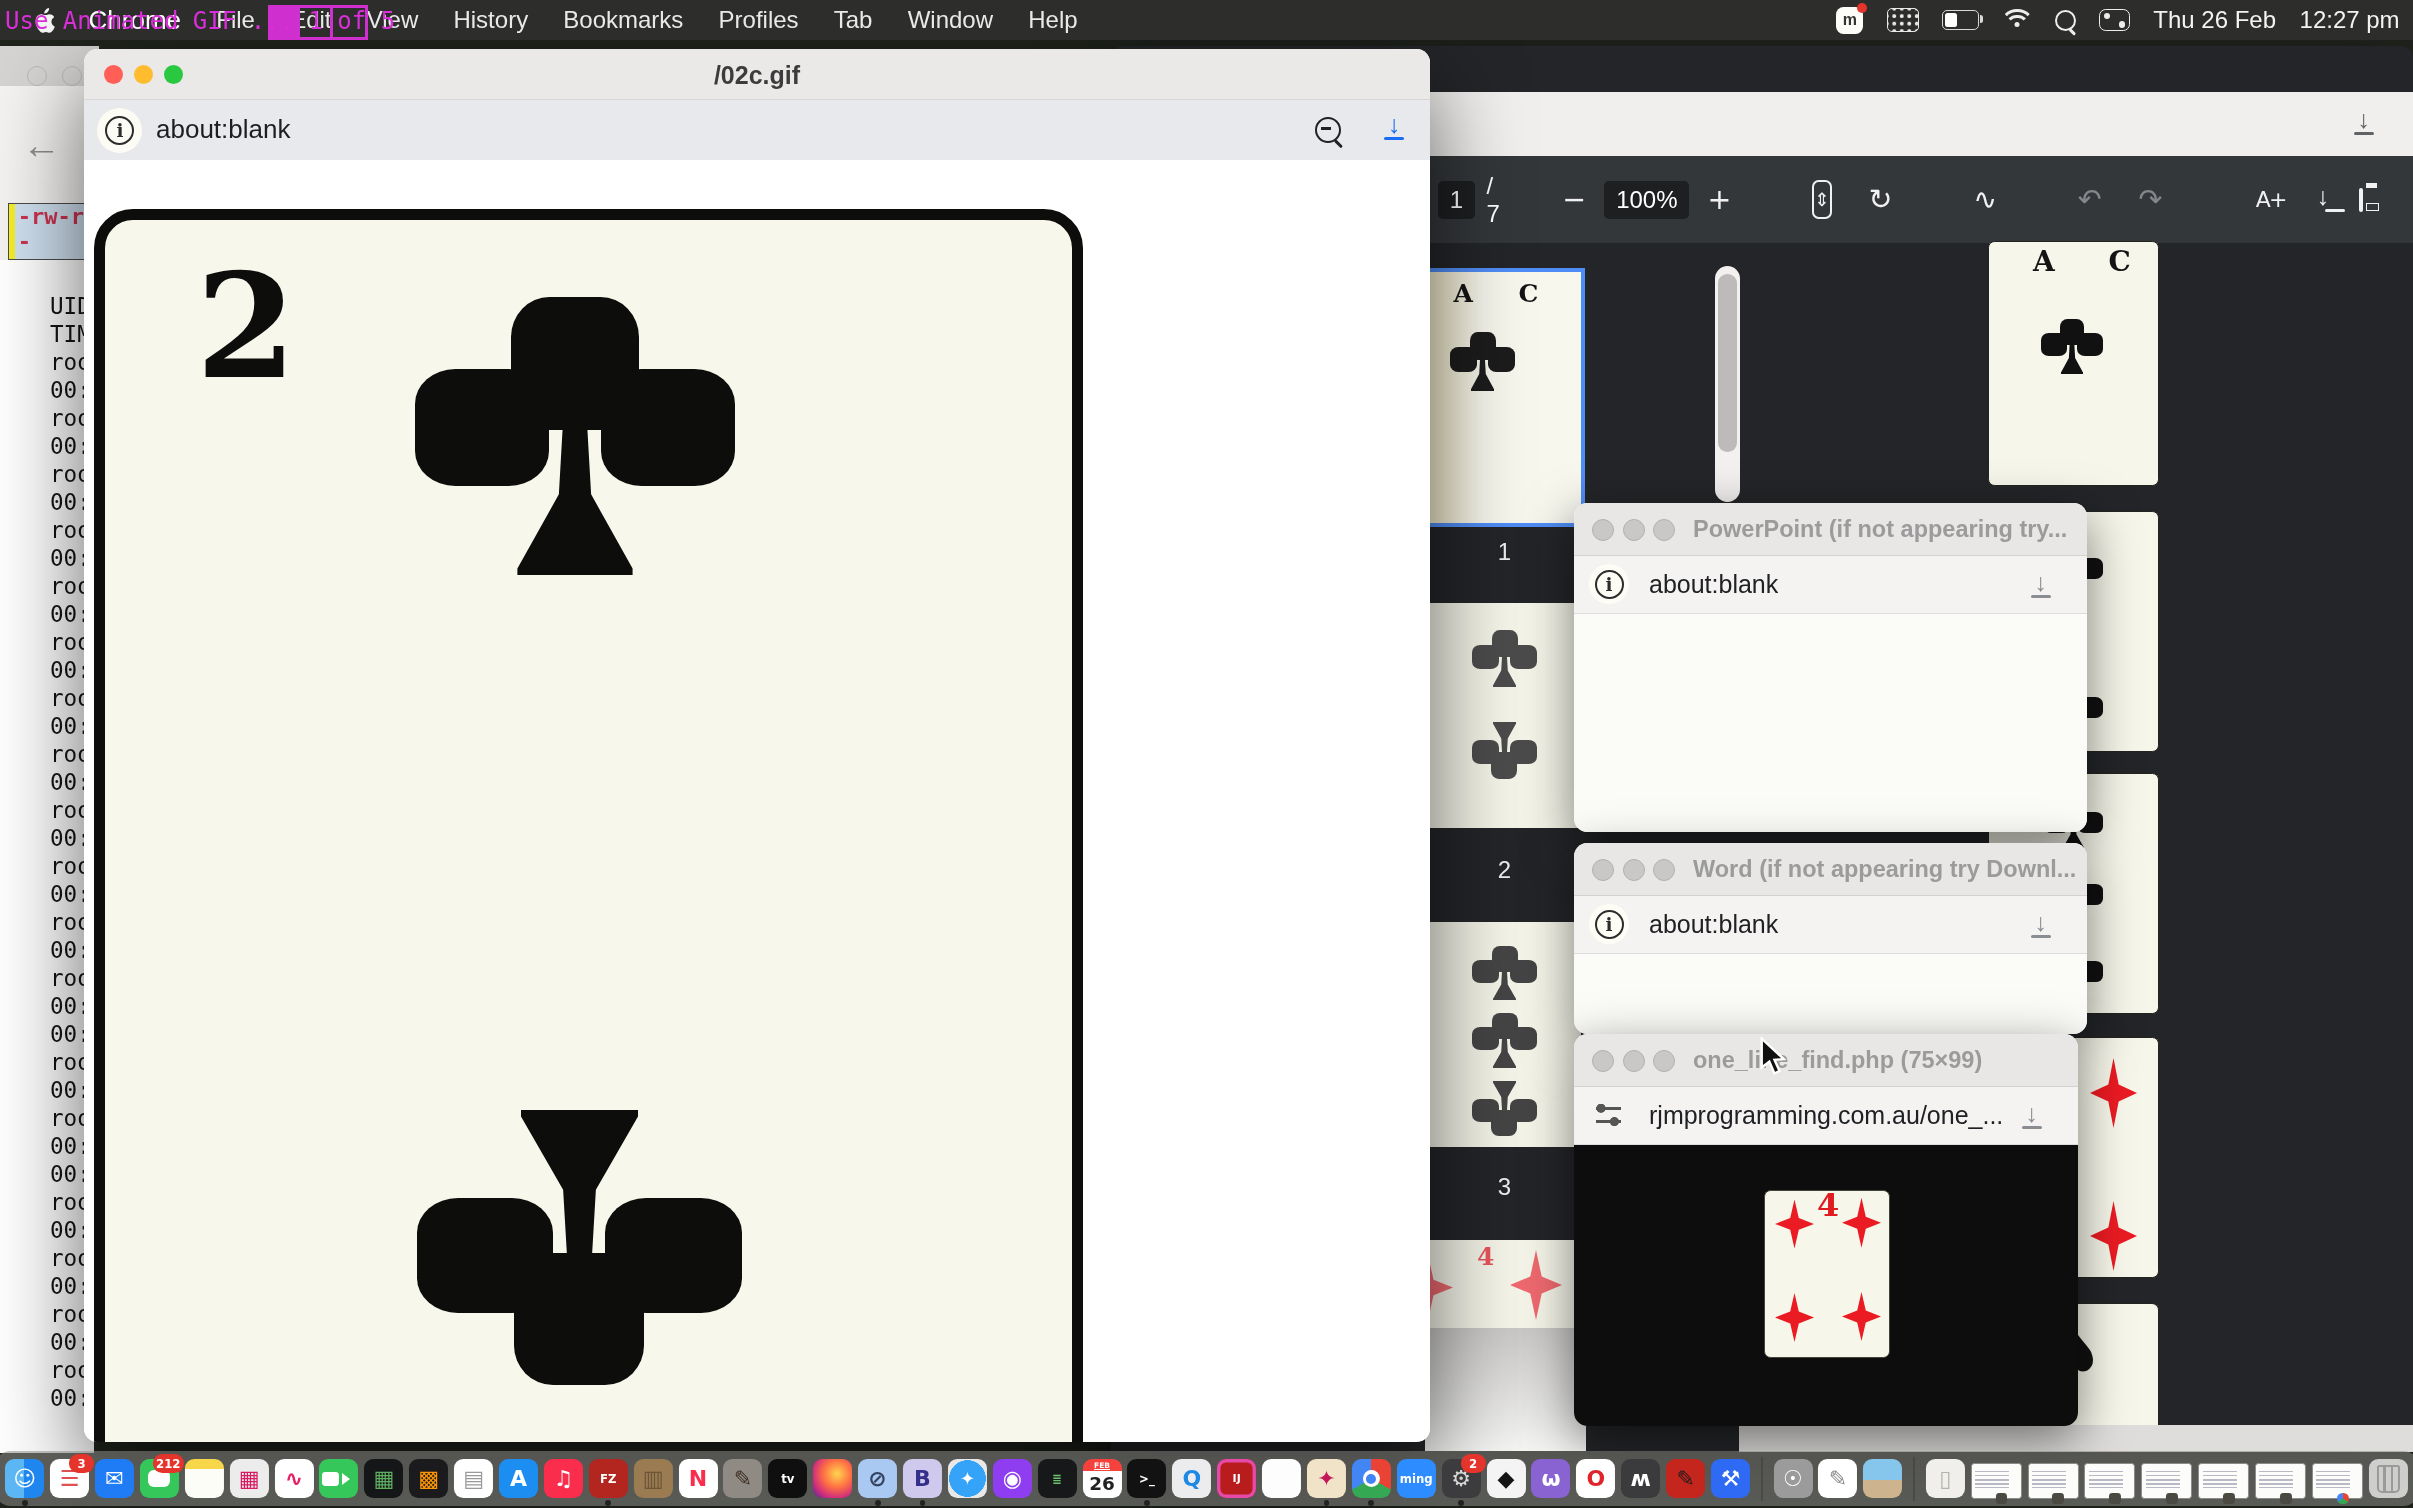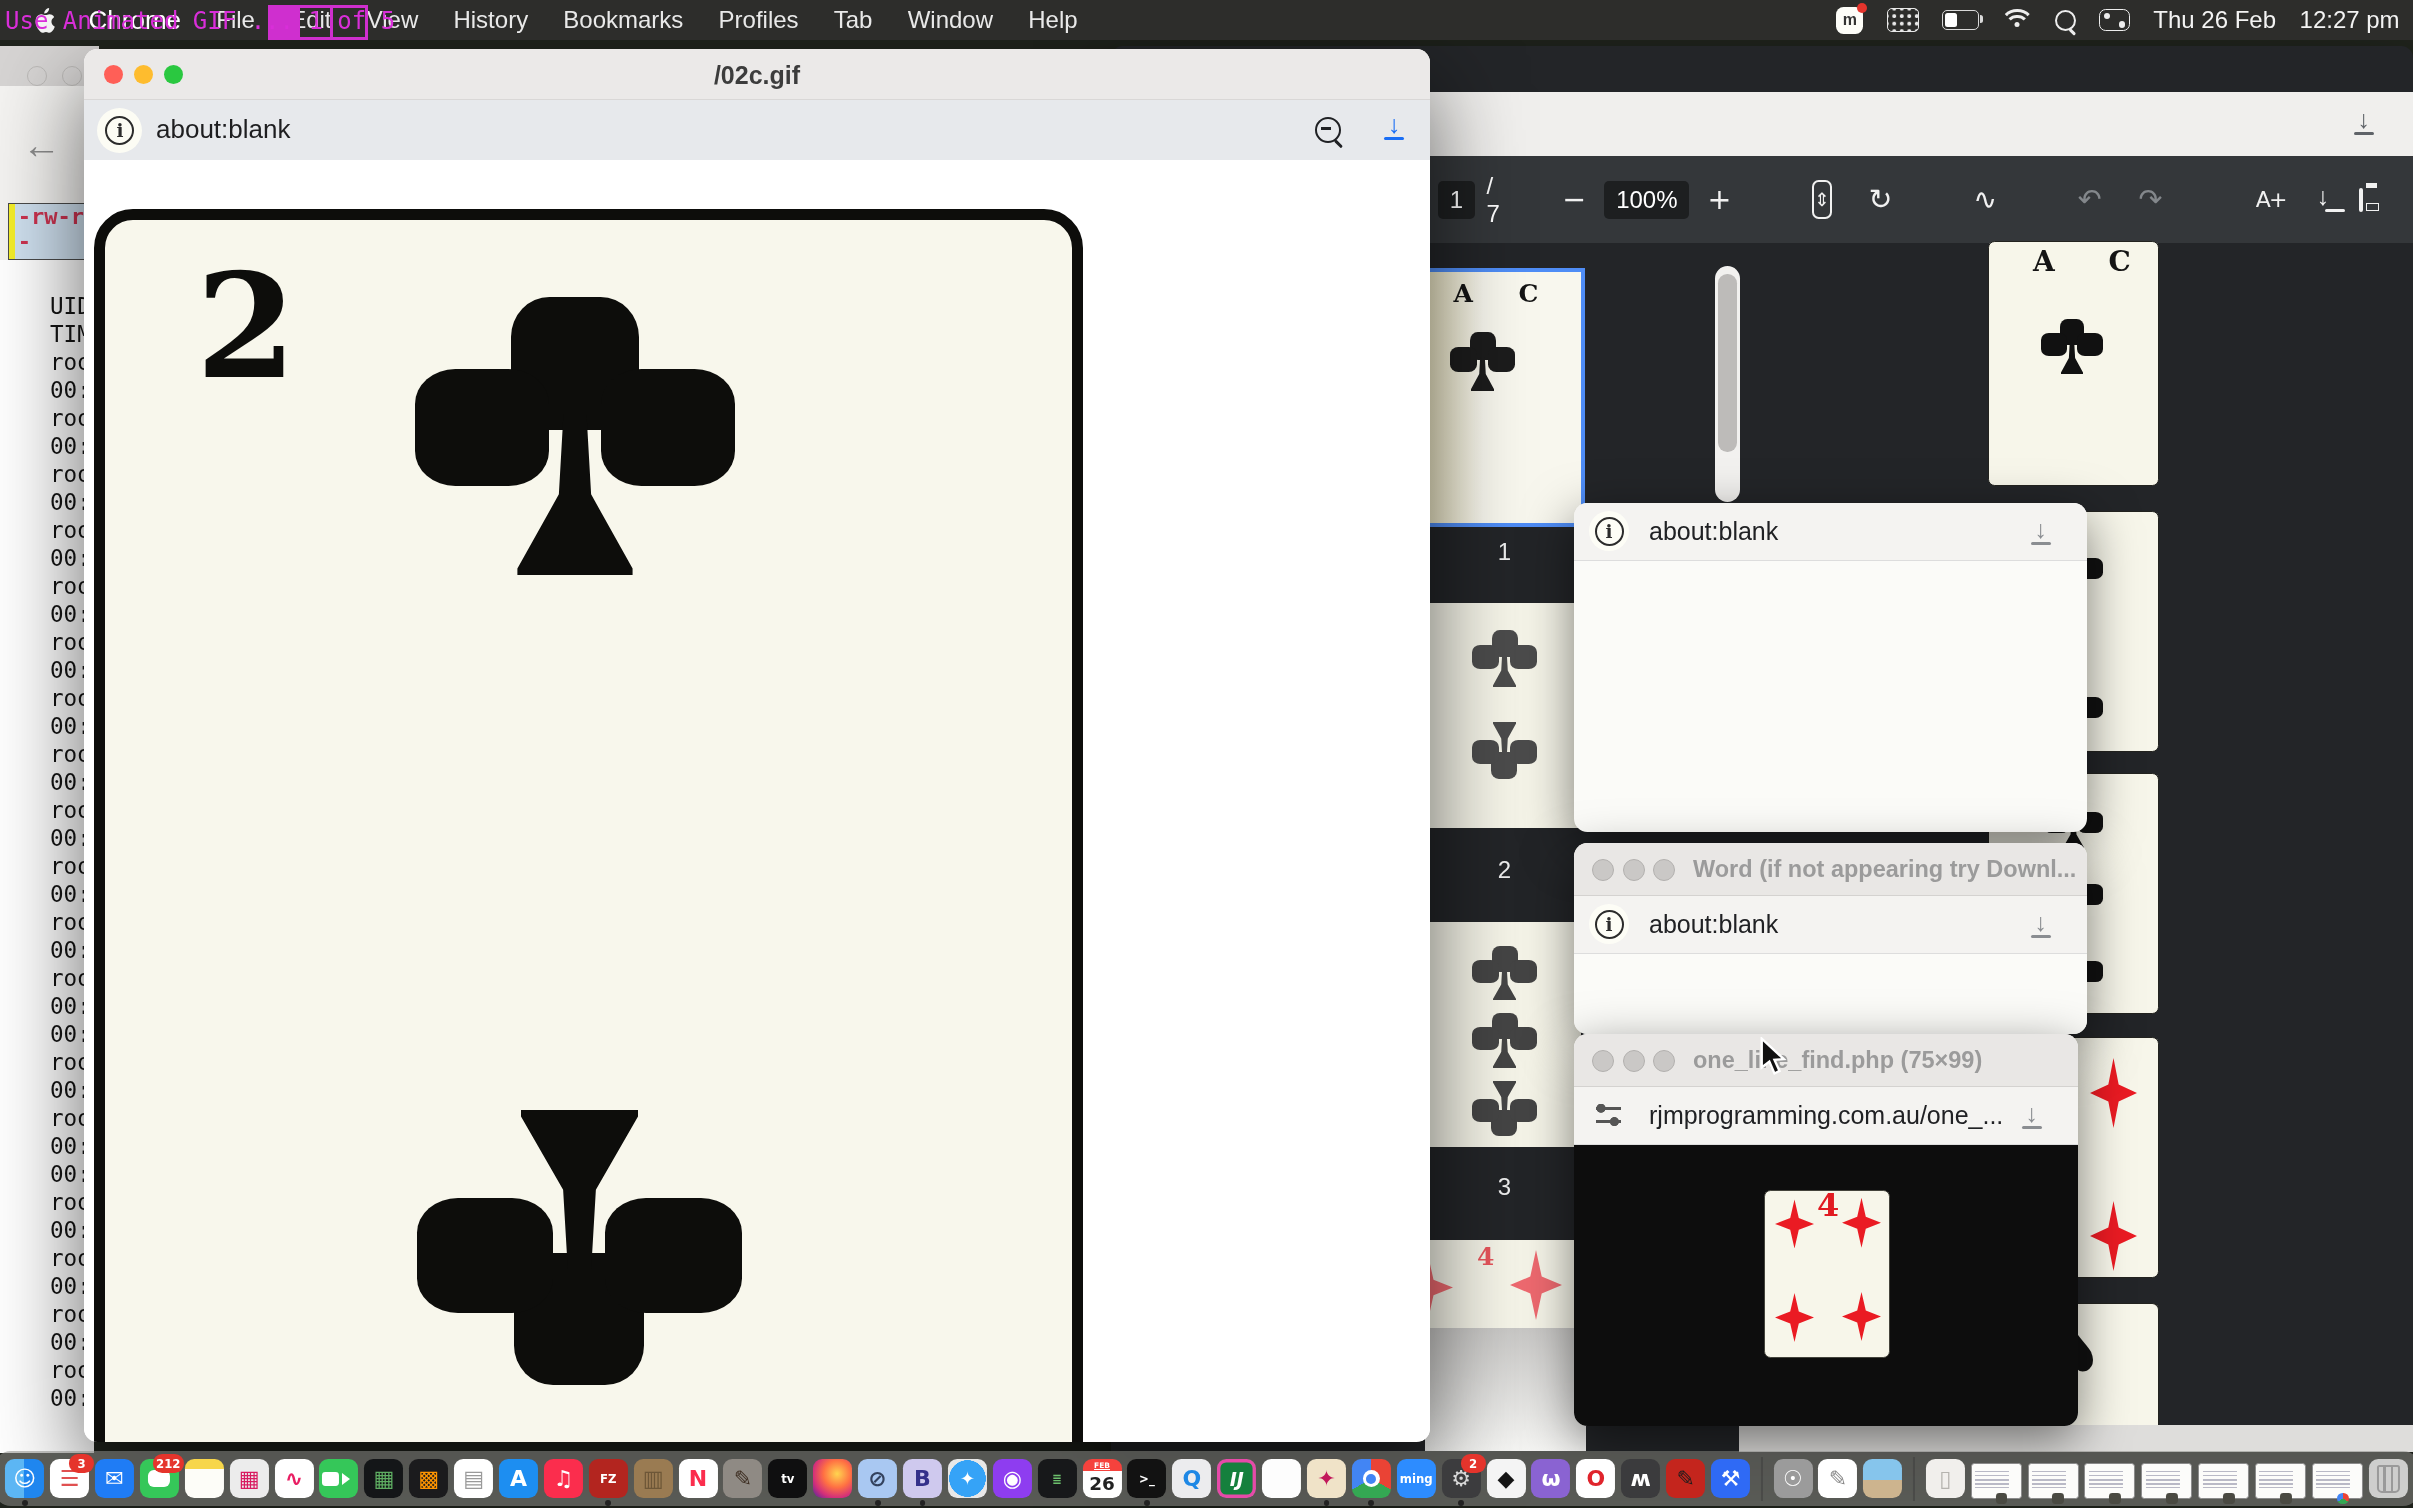--- a/index.html
+++ b/index.html
@@ -158,21 +158,21 @@
   .ic-bubble::before{content:"";width:22px;height:17px;background:#fff;border-radius:5.9px;}
   .ic-notes{background:linear-gradient(#f7d64a 0 26%,#fdfdf8 26%);}
   .ic-facetime{background:#35c759;}
   .ic-facetime::before{content:"";width:17px;height:13.4px;background:#fff;border-radius:3.4px;margin-right:1.7px;}
   .ic-facetime::after{content:"";width:0;height:0;border:6.7px solid transparent;border-left:8.4px solid #fff;margin-left:0.8px;}
   .ic-firefox{background:radial-gradient(circle at 62% 38%,#ffd54f,#ff7043 40%,#d32f7a 70%,#4527a0);}
   .ic-safari{background:radial-gradient(circle,#35a3f7 0 66%,#e8e8e8 67%);color:#fff;font-size:18.4px;}
   .ic-cal{background:linear-gradient(#f5423d 0 30%,#fff 30%);color:#222;font-size:18.4px;flex-direction:column;}
   .ic-cal small{font-size:7.5px;color:#fff;margin:-1.7px 0 1.7px 0;line-height:8.4px;text-decoration:underline;}
   .ic-qt{background:#ececee;color:#1e88e5;}
-  .ic-ij{background:#15803d;color:#fff;font-size:19px;box-shadow:inset 0 0 0 3.4px #e64aa8;font-style:italic;}
+  .ic-ij{background:#b91c1c;color:#fff;font-size:11px;box-shadow:inset 0 0 0 3.4px #e64aa8;}
   .ic-chrome{background:conic-gradient(#ea4335 0 120deg,#34a853 120deg 240deg,#4285f4 240deg 360deg);}
   .ic-chrome::before{content:"";width:17px;height:17px;border-radius:50%;background:#fff;}
   .ic-chrome::after{content:"";position:absolute;width:10px;height:10px;border-radius:50%;background:#4285f4;}
   .ic-photo{background:linear-gradient(#86c5ec 0 55%,#cdb48e 55%);}
   .ic-minwin{width:49px;height:34px;margin-top:3.4px;border-radius:3.4px;background:#fcfcfa;border:0.8px solid #8b8b8b;
     background-image:repeating-linear-gradient(#fcfcfa 0 2.5px,#b9b9c6 2.5px 4.2px);background-size:70% 60%;background-repeat:no-repeat;background-position:3.4px 4.2px;}
   .mw-badge{position:absolute;right:13.4px;bottom:-6.7px;width:11.7px;height:11.7px;border-radius:3.4px;background:#4a4a42;}
   .mw-badge.chrome{background:conic-gradient(#ea4335 0 120deg,#34a853 120deg 240deg,#4285f4 240deg 360deg);border-radius:50%;}
   .ic-trash{background:rgba(245,245,245,.75);}
   .ic-trash::before{content:"";width:18.4px;height:23.5px;border:2.5px solid #9a9a9a;border-radius:2.5px 2.5px 5px 5px;background:linear-gradient(90deg,transparent 4.2px,#9a9a9a 4.2px 6.7px,transparent 6.7px 11.7px,#9a9a9a 11.7px 14.2px,transparent 14.2px);}
@@ -396,20 +396,26 @@
     <span class="diamond" style="left:101px;top:20px;width:47px;height:70px;"></span>
     <span class="diamond" style="left:30px;top:163px;width:47px;height:70px;"></span>
     <span class="diamond" style="left:101px;top:163px;width:47px;height:70px;"></span>
   </div>
   <div class="maincard" style="left:1988px;top:1303px;width:169px;height:122px;z-index:10;border-bottom:none;border-radius:6.7px 6.7px 0 0;">
     <span style="position:absolute;left:47px;top:5px;font-size:77px;color:#111;font-family:'DejaVu Sans',sans-serif;">♠</span>
   </div>
   <div id="main-bottom" class="abs"></div>
 
   <div class="popup" style="top:503px;height:329px;">
+    <div class="p-titlebar">
+      <span class="p-dot" style="left:18.4px;"></span>
+      <span class="p-dot" style="left:49px;"></span>
+      <span class="p-dot" style="left:79px;"></span>
+      <span class="p-title">PowerPoint (if not appearing try...</span>
+    </div>
     <div class="p-urlrow">
       <span class="p-info">
           <span class="info-i">i</span>
         </span>
       <span class="p-url">about:blank</span>
       <span class="p-dl dlicon"></span>
     </div>
     <div style="height:220px;background:#fbfbf8;"></div>
   </div>
 

